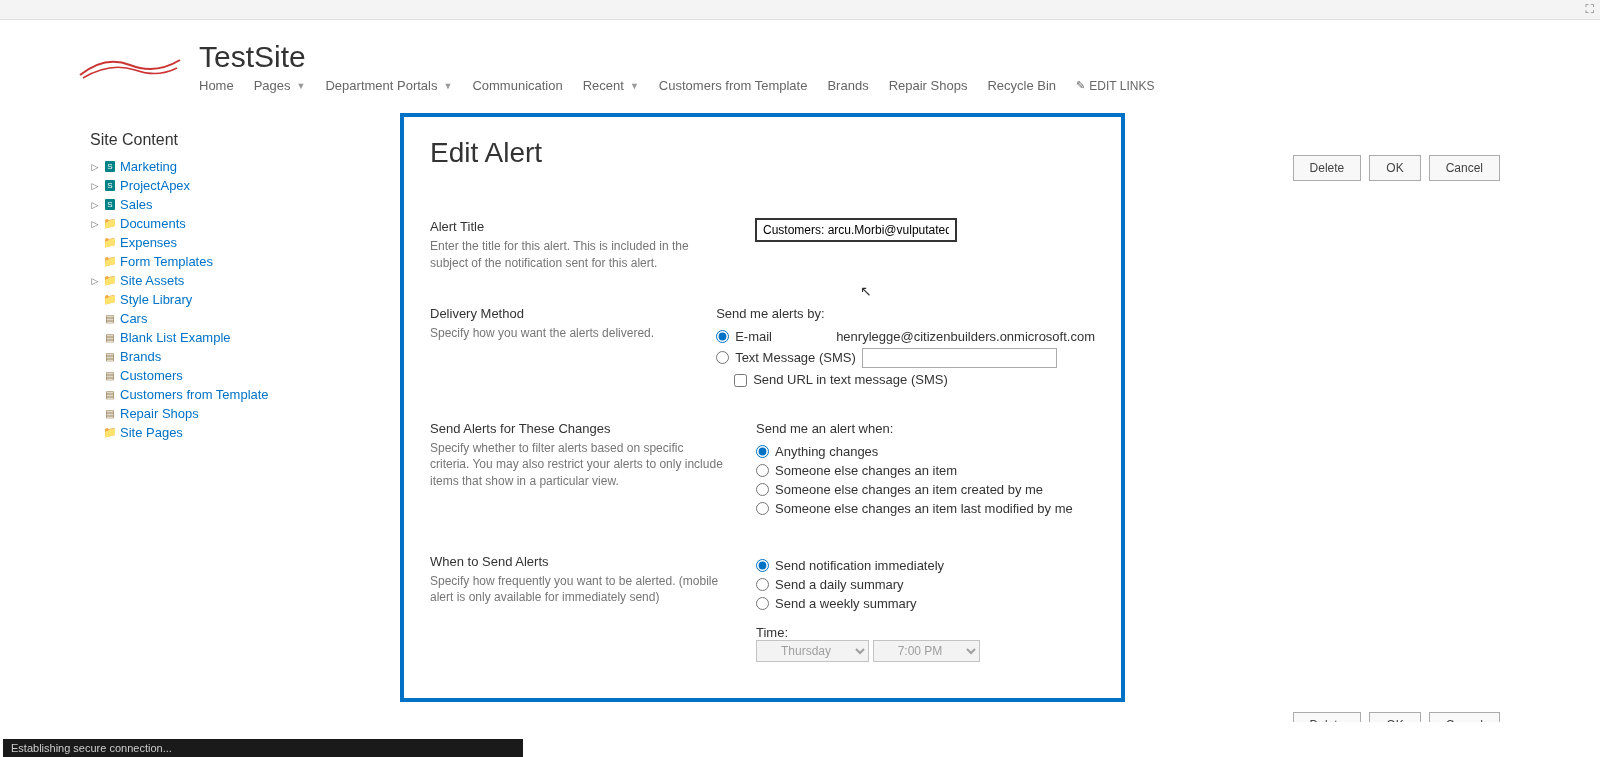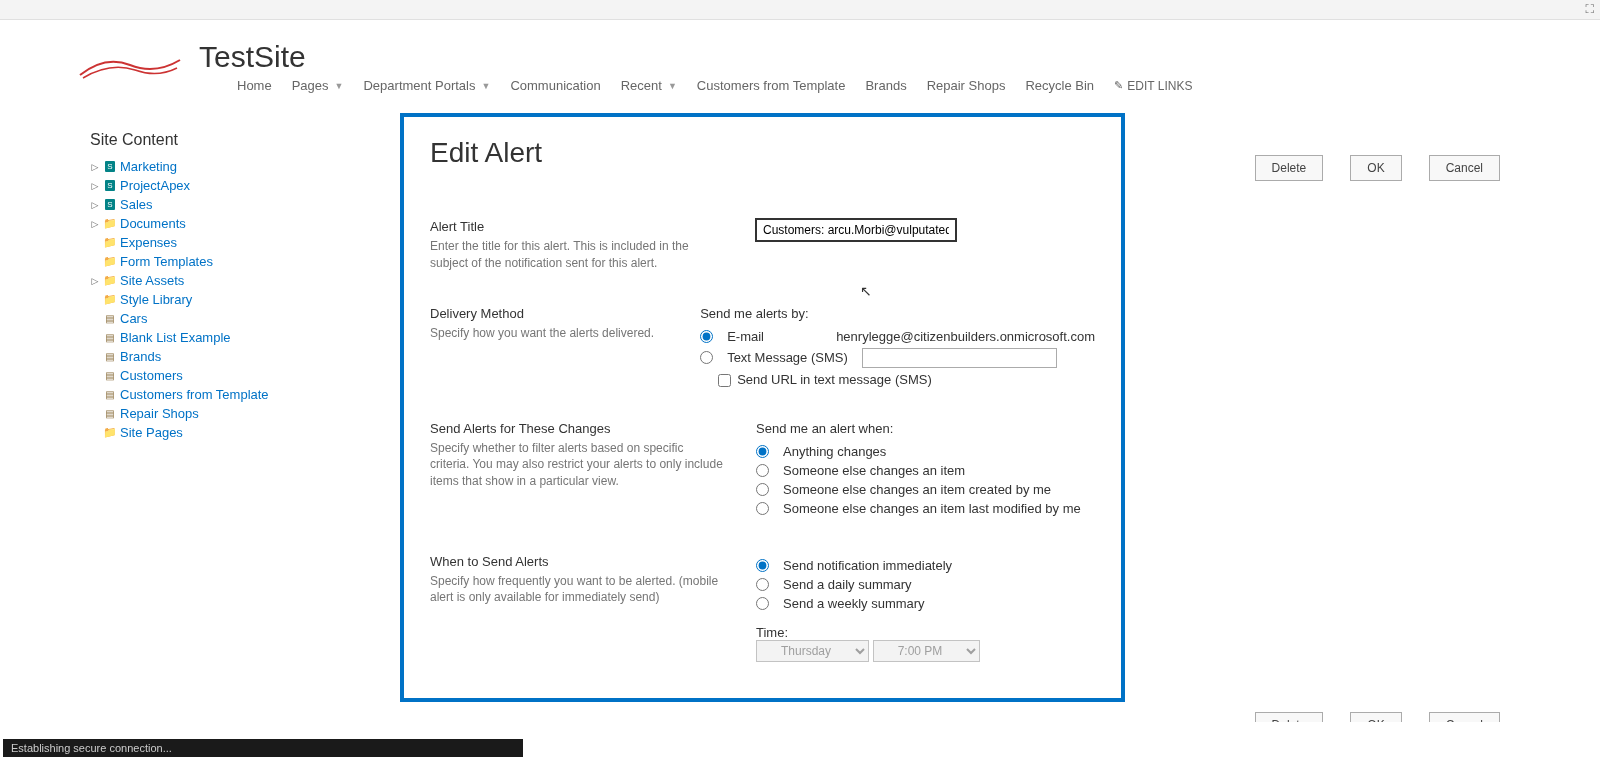--- a/index.html
+++ b/index.html
@@ -6,21 +6,21 @@
 body { font-family: "Segoe UI", Tahoma, sans-serif; font-size: 13px; color: #333; background: #fff; }
 
 .top-bar { height: 20px; background: #f4f4f4; border-bottom: 1px solid #e0e0e0; position: relative; }
 .top-bar .expand-icon { position: absolute; right: 6px; top: 2px; font-size: 12px; color: #666; cursor: pointer; }
 
 .header { padding: 20px 0 0 0; background: #fff; }
 .header-inner { display: flex; align-items: flex-start; padding-left: 75px; }
 .logo { width: 110px; height: 50px; margin-right: 14px; display: flex; align-items: center; justify-content: center; }
 .logo svg { width: 100%; height: 100%; }
 .site-title { font-size: 30px; font-weight: 300; color: #333; margin-bottom: 4px; }
-.nav { display: flex; gap: 20px; align-items: center; font-size: 13px; color: #666; margin-top: 4px; margin-left: 38px; }
+.nav { display: flex; gap: 20px; align-items: center; font-size: 13px; color: #666; margin-top: 4px; }
 .nav-item { color: #666; cursor: pointer; display: flex; align-items: center; gap: 6px; }
 .chev { font-size: 9px; color: #999; }
 .edit-links { display: flex; align-items: center; gap: 4px; color: #666; font-size: 12px; }
 .pencil { font-size: 11px; }
 
 .main { display: flex; padding: 20px 30px 20px 90px; gap: 30px; position: relative; }
 
 .sidebar { width: 280px; flex-shrink: 0; padding-top: 18px; }
 .sidebar-title { font-size: 16px; color: #333; margin-bottom: 8px; }
 .tree { list-style: none; }
@@ -38,31 +38,31 @@
 
 .section { display: flex; margin-bottom: 34px; }
 .section-left { width: 326px; padding-right: 30px; }
 .section-left h3 { font-size: 13px; font-weight: 400; color: #333; margin-bottom: 4px; }
 .section-left p { font-size: 12px; color: #767676; line-height: 1.4; }
 .section-right { flex: 1; font-size: 13px; }
 
 .text-input { width: 200px; padding: 3px 6px; border: 1px solid #333; font-size: 12px; outline: 2px solid #333; outline-offset: -1px; }
 
 .field-label { font-size: 13px; color: #333; margin-bottom: 8px; }
-.radio-row { display: flex; align-items: center; gap: 14px; margin: 4px 0; font-size: 13px; }
+.radio-row { display: flex; align-items: center; gap: 6px; margin: 4px 0; font-size: 13px; }
 .radio-row input[type=radio], .radio-row input[type=checkbox] { margin: 0; accent-color: #0072c6; }
 .radio-row .rlabel { min-width: 95px; }
 .email-display { color: #333; }
 .sms-input { width: 195px; border: 1px solid #ababab; padding: 2px 4px; font-size: 12px; background: #fff; }
 .sub-check { margin-left: 18px; display: flex; align-items: flex-end; gap: 6px; font-size: 13px; margin-top: 4px; }
 
 .time-row { margin-top: 14px; }
 .time-row select { padding: 2px 20px; font-size: 12px; border: 1px solid #ababab; background: #eee; color: #777; }
 
-.action-btns { position: absolute; right: 100px; display: flex; gap: 27px; }
+.action-btns { position: absolute; right: 100px; display: flex; gap: 8px; }
 .action-btns.top { top: 62px; }
 .action-btns.bottom { bottom: -16px; }
 .btn { padding: 5px 16px; font-size: 12px; border: 1px solid #ababab; background: #f8f8f8; cursor: pointer; color: #444; }
 
 .cursor { position: absolute; left: 460px; top: 170px; font-size: 14px; pointer-events: none; }
 
 .status-bar { position: fixed; bottom: 0; left: 3px; background: #1a1a1a; color: #ccc; font-size: 11px; padding: 3px 8px; width: 520px; }
 </style>
 </head>
 <body>

